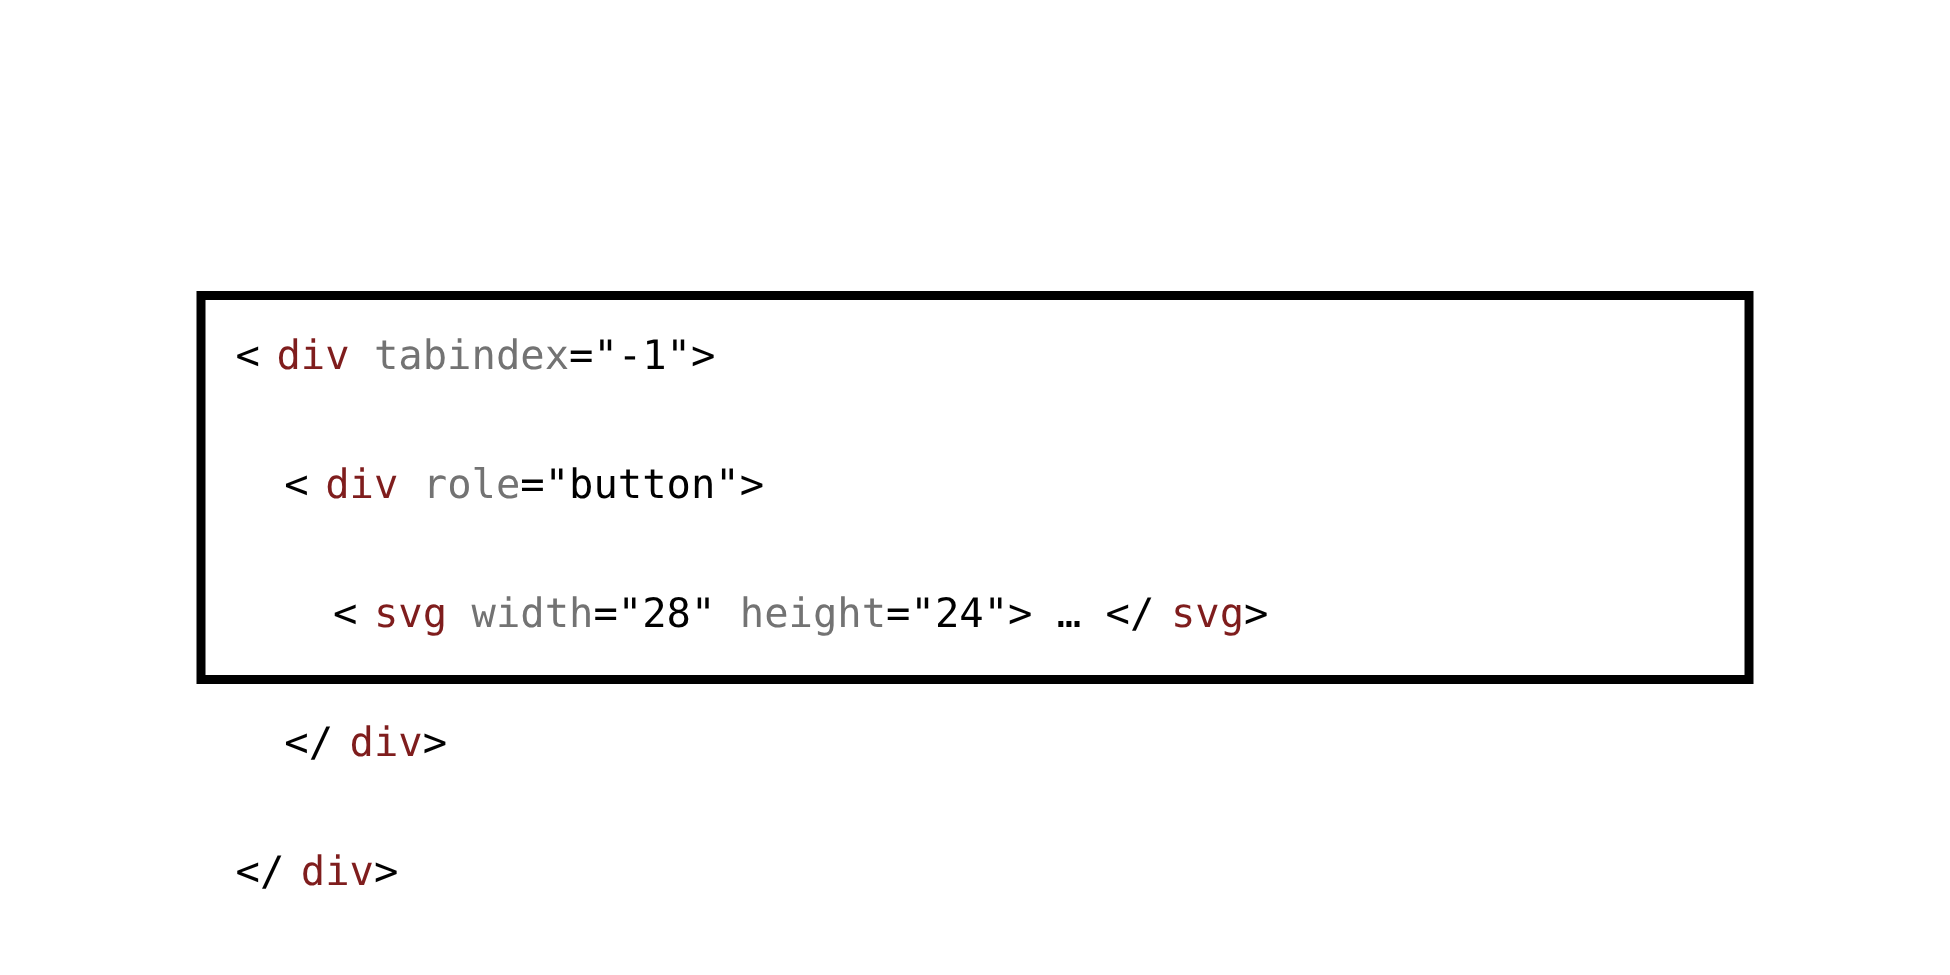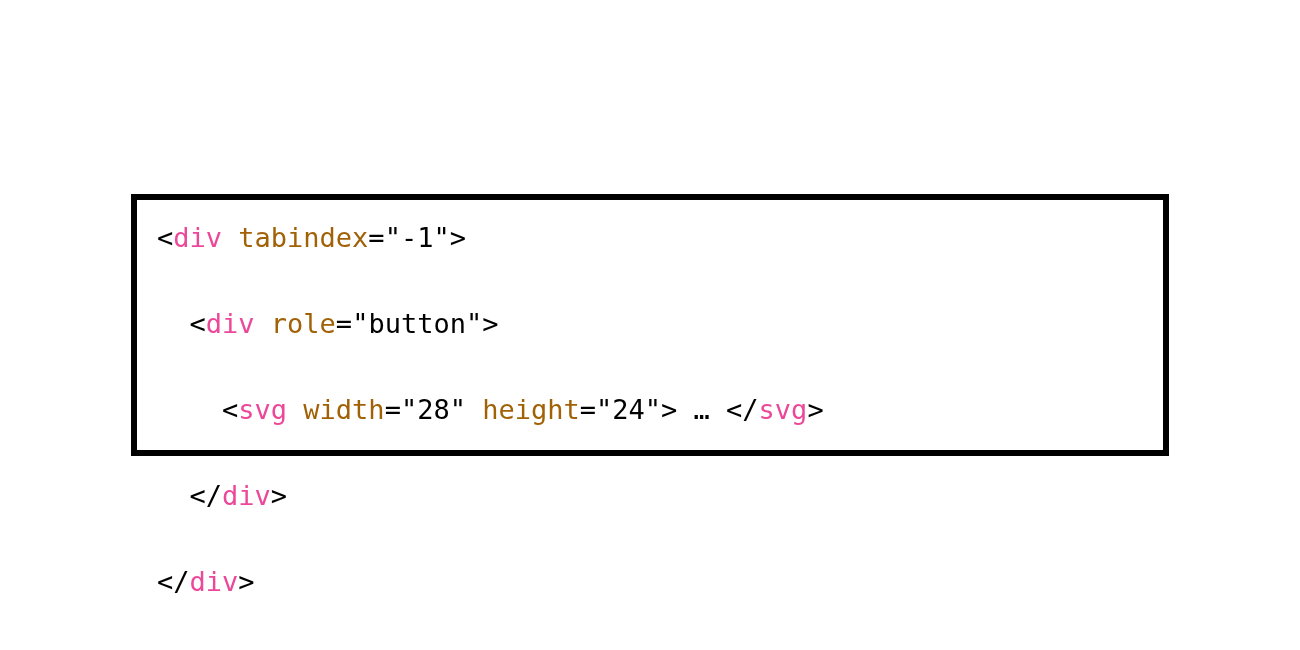--- a/index.html
+++ b/index.html
@@ -40,22 +40,22 @@
     white-space: pre;
     letter-spacing: 0;
   }
 
   .code-line {
     display: block;
     white-space: pre;
   }
 
   .tok-punct  { color: #000000; }
-  .tok-tag    { color: #ec4899; }
-  .tok-attr   { color: #a16207; }
+  .tok-tag    { color: #7f1d1d; margin-left: 11px; }
+  .tok-attr   { color: #737373; }
   .tok-value  { color: #000000; }
   .tok-text   { color: #000000; }
   .tok-indent { color: transparent; }
 </style>
 </head>
 <body>
 
 <div id="code-figure">
   <pre id="code-block"><span class="code-line"><span class="tok-punct">&lt;</span><span class="tok-tag">div</span><span class="tok-text"> </span><span class="tok-attr">tabindex</span><span class="tok-punct">=</span><span class="tok-value">"-1"</span><span class="tok-punct">&gt;</span></span>
 <span class="code-line"><span class="tok-indent">  </span><span class="tok-punct">&lt;</span><span class="tok-tag">div</span><span class="tok-text"> </span><span class="tok-attr">role</span><span class="tok-punct">=</span><span class="tok-value">"button"</span><span class="tok-punct">&gt;</span></span>

